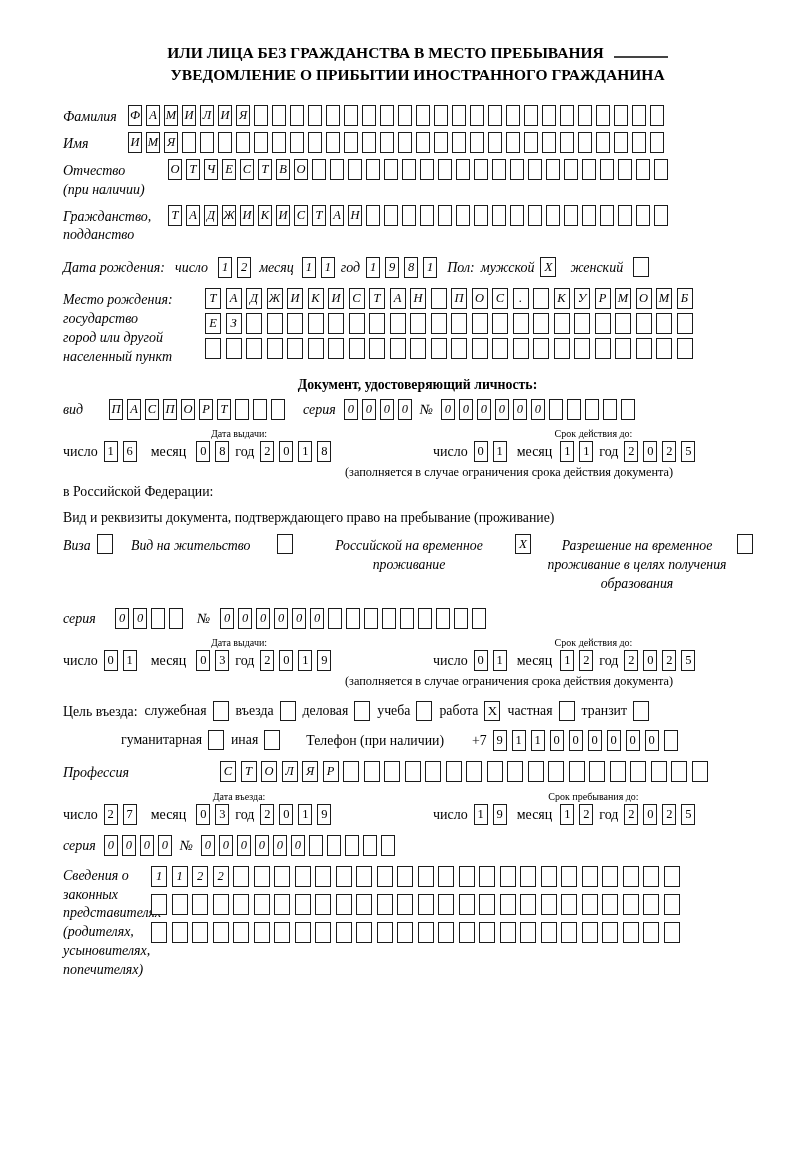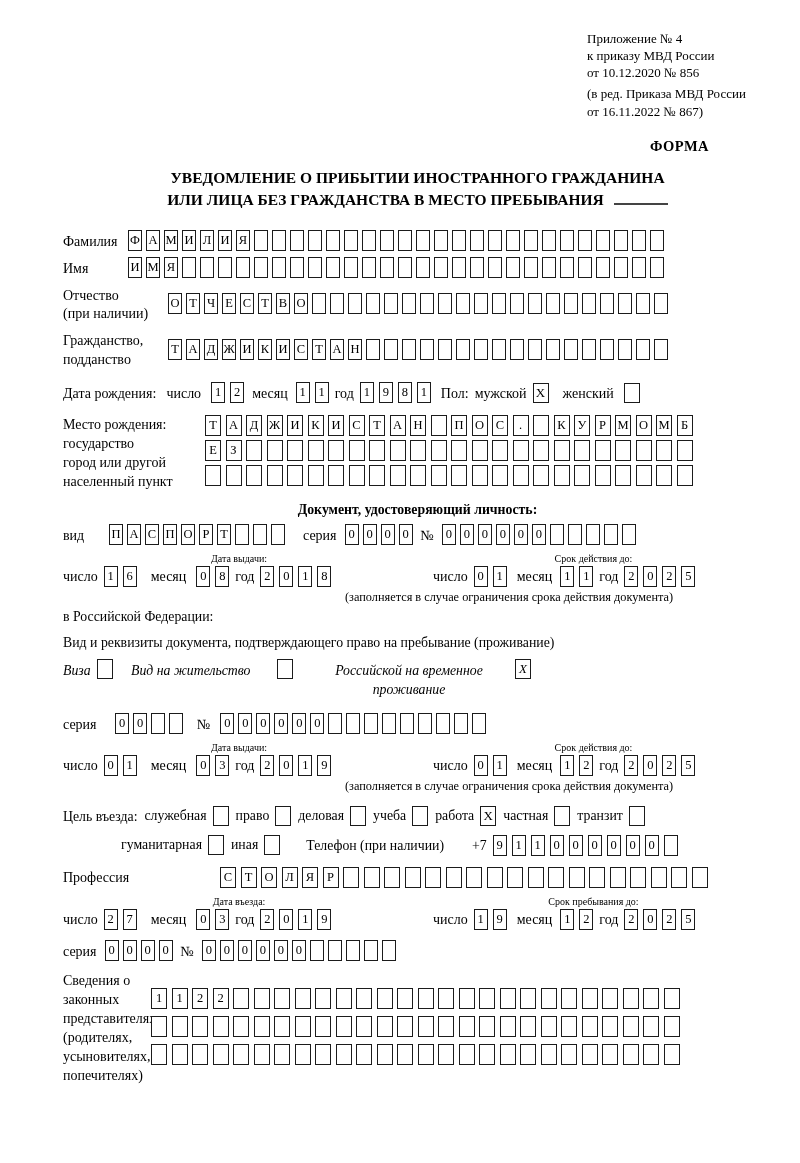--- a/index.html
+++ b/index.html
@@ -15,21 +15,21 @@
   .top-block { display:flex; flex-direction:column; align-items:flex-end; }
   .appendix { width: 185px; text-align:left; font-size: 13px; line-height: 1.32; }
   .appendix .rev { margin-top: 4px; }
   .form-label { width: 185px; text-align: center; font-weight: bold; font-size: 14.5px; margin-top: 18px; letter-spacing: .5px; }
 
   .title { text-align:center; font-weight:bold; font-size: 15.5px; line-height:1.45; margin-top: 12px; }
   .title-underline { display:inline-block; width: 54px; border-bottom: 2.2px solid #444; height: 12px; margin-left: 10px; }
   .sec-heading { font-weight:bold; font-size: 13.8px; margin-top: 24px; letter-spacing:.2px; }
 
   
-  .frow { display:flex; align-items:center; margin-top: 5px; }
+  .frow { display:flex; align-items:flex-start; margin-top: 5px; font-style: italic; }
   .flabel { flex:none; padding-top: 3px; line-height: 1.35; }
   .w1 { width: 65px; }
   .w2 { width: 105px; }
   .w3 { width: 142px; }
   .w4 { width: 157px; }
   .w5 { width: 88px; }
 
   .cells { display:flex; gap: 4px; }
   .cell {
     flex:none; width: 14px; height: 21px; border: 1.5px solid #1b1b1b;
@@ -77,34 +77,24 @@
   .purpose-row .dlbl { font-size: 13.8px; }
   .p-opt { display:flex; align-items:flex-start; margin-left: 7px; }
   .p-opt .dlbl { padding-top: 2px; }
   .p-opt .cb { margin-left: 6px; }
 </style>
 </head>
 <body>
 
 <div class="page">
 
-  <div class="top-block">
-    <div class="appendix">
-      <div>Приложение № 4</div>
-      <div>к приказу МВД России</div>
-      <div>от 10.12.2020 № 856</div>
-      <div class="rev">(в ред. Приказа МВД России</div>
-      <div>от 16.11.2022 № 867)</div>
-    </div>
-    <div class="form-label">ФОРМА</div>
-  </div>
 
   <div class="title">
+    <div><span>ИЛИ ЛИЦА БЕЗ ГРАЖДАНСТВА В МЕСТО ПРЕБЫВАНИЯ</span><span class="title-underline"></span></div>
     <div>УВЕДОМЛЕНИЕ О ПРИБЫТИИ ИНОСТРАННОГО ГРАЖДАНИНА</div>
-    <div><span>ИЛИ ЛИЦА БЕЗ ГРАЖДАНСТВА В МЕСТО ПРЕБЫВАНИЯ</span><span class="title-underline"></span></div>
   </div>
 
 
   <div class="frow" style="margin-top:18px">
     <span class="flabel w1">Фамилия</span>
     <span class="cells">
         <span class="cell">Ф</span>
         <span class="cell">А</span>
         <span class="cell">М</span>
         <span class="cell">И</span>
@@ -458,20 +448,24 @@
       <span class="cb"></span>
     </div>
     <div class="res-opt gap18">
       <span class="res-lbl lw2">Вид на жительство</span>
       <span class="cb gap14"></span>
     </div>
     <div class="res-opt gap18">
       <span class="res-lbl c lw3">Российской на временное проживание</span>
       <span class="cb gap8">X</span>
     </div>
+    <div class="res-opt gap14">
+      <span class="res-lbl c lw4">Разрешение на временное проживание в целях получения образования</span>
+      <span class="cb gap8"></span>
+    </div>
   </div>
 
   <div class="frow" style="margin-top:14px">
     <span class="dlbl" style="width:52px">серия</span>
     <span class="cells">
         <span class="cell">0</span>
         <span class="cell">0</span>
         <span class="cell"></span>
         <span class="cell"></span>
       </span>
@@ -543,21 +537,21 @@
     </div>
   </div>
 
   <div class="purpose-row">
     <span class="dlbl">Цель въезда:</span>
     <span class="p-opt">
         <span class="dlbl">служебная</span>
         <span class="cb"></span>
       </span>
     <span class="p-opt">
-        <span class="dlbl">право</span>
+        <span class="dlbl">въезда</span>
         <span class="cb"></span>
       </span>
     <span class="p-opt">
         <span class="dlbl">деловая</span>
         <span class="cb"></span>
       </span>
     <span class="p-opt">
         <span class="dlbl">учеба</span>
         <span class="cb"></span>
       </span>

